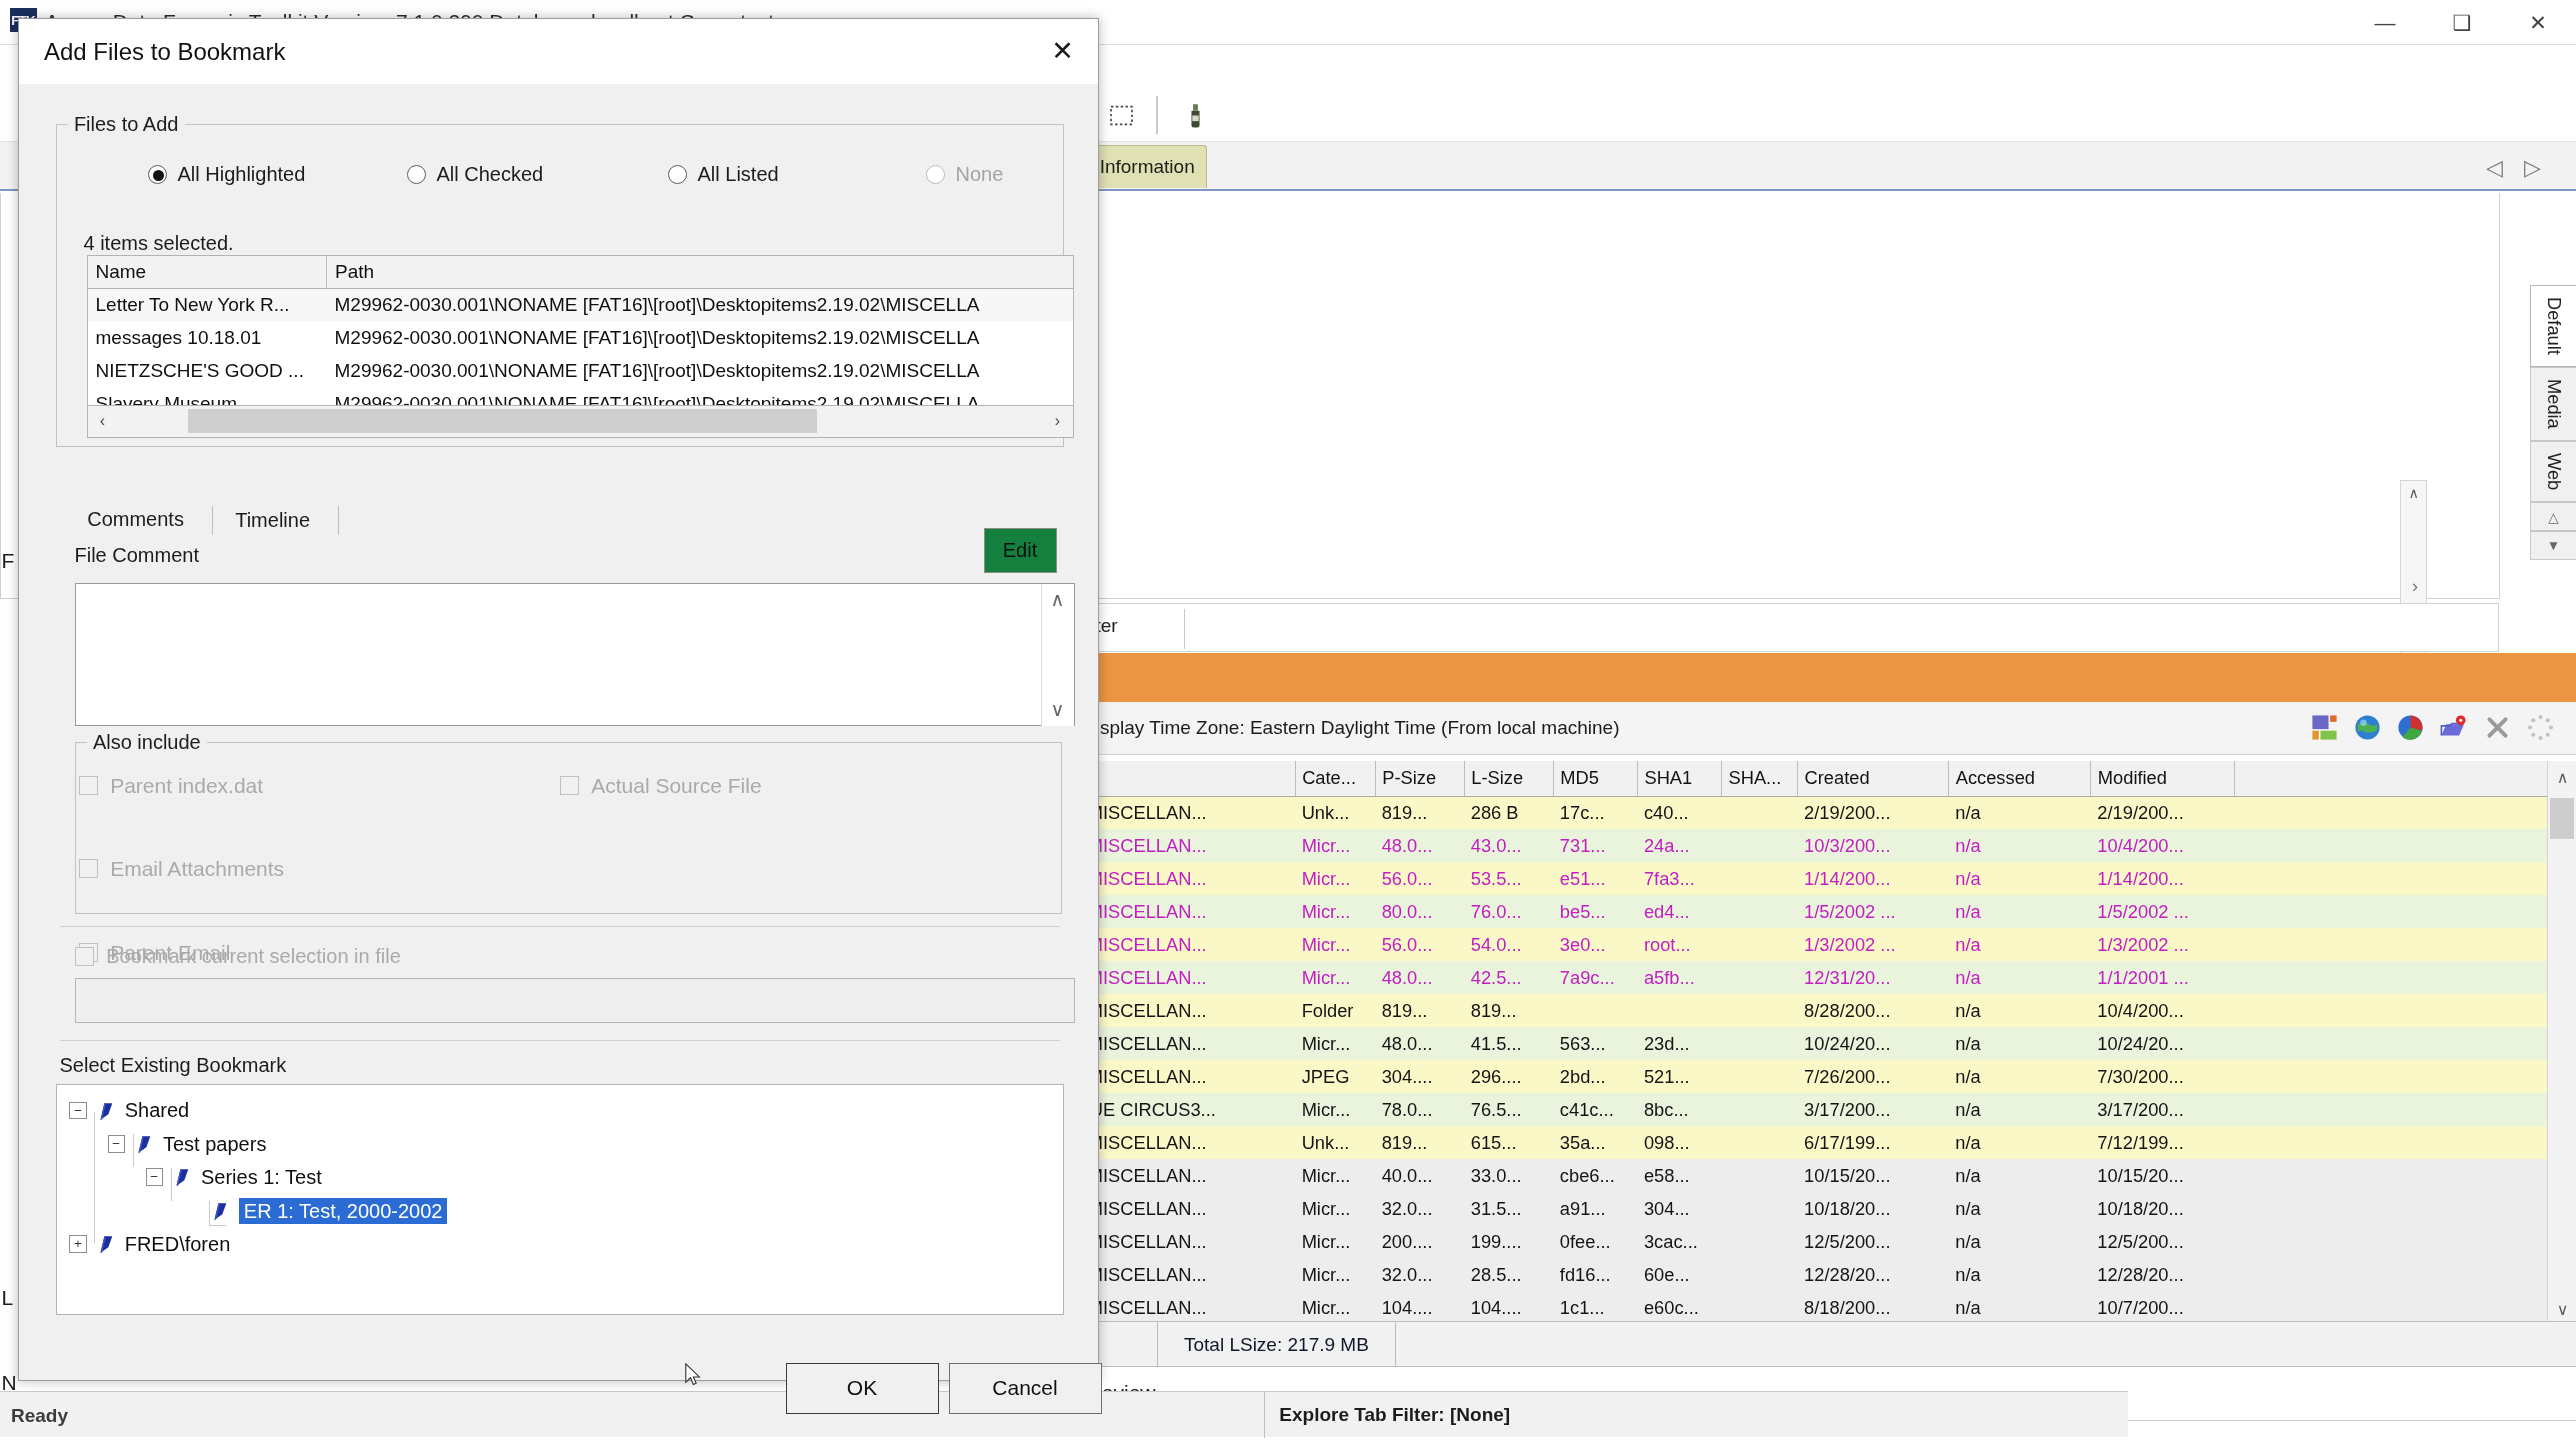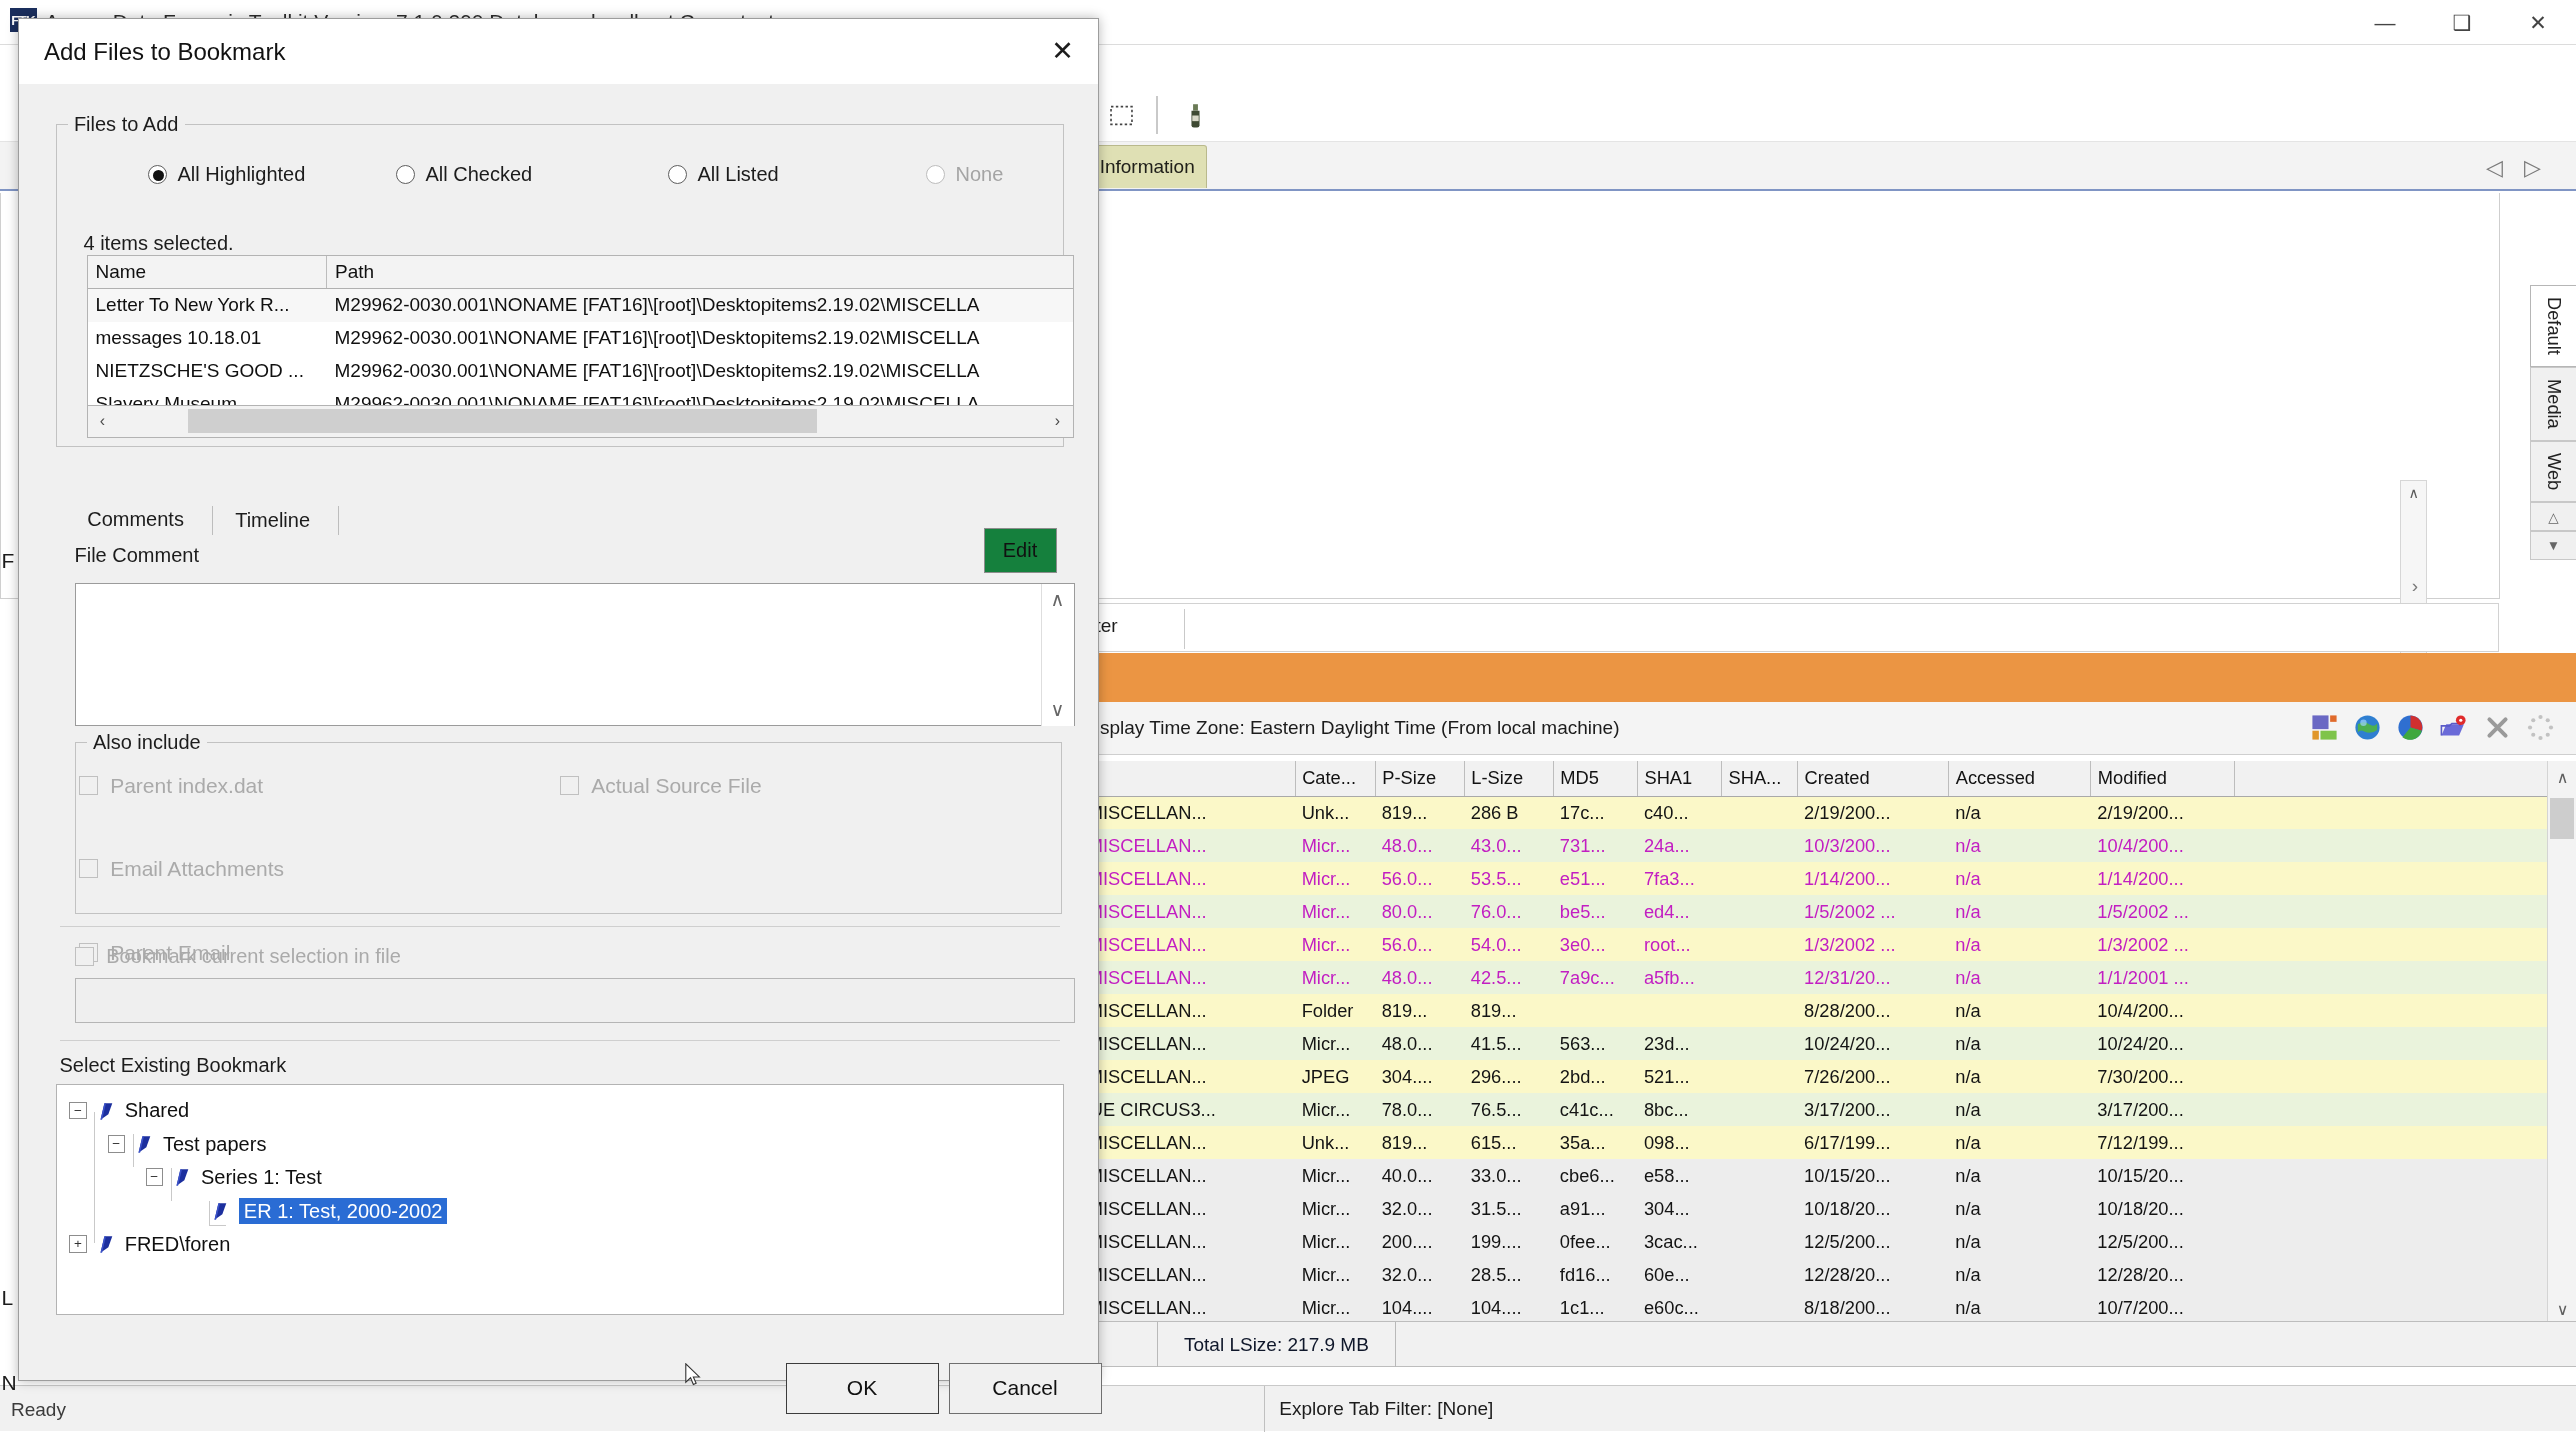--- a/index.html
+++ b/index.html
@@ -155,22 +155,22 @@
     border-left:0.8px solid #b9b9b9; border-right:0.8px solid #b9b9b9;
   }
   
   .review-strip {
     position:absolute; left:1056px; top:1368px; width:1520px; height:53px;
     background:#ffffff; border-bottom:0.8px solid #c9c9c9;
   }
   .review-text { position:absolute; left:14.3px; top:12.7px; font-size:21px; color:#1c1c1c; }
 
   .status-bar {
-    position:absolute; left:0; bottom:17px; width:2576px; height:46px;
-    background:#f1f1f1; border-top:0.8px solid #c9c9c9;
+    position:absolute; left:0; bottom:11px; width:2128px; height:46px;
+    background:#f1f1f1; border-top:0.8px solid #c9c9c9;font-weight:bold;
   }
   .status-ready { position:absolute; left:11px; top:12.7px; font-size:19px; color:#3b3b3b; }
   .status-filter {
     position:absolute; left:1264px; top:0; height:46px; padding:0 14.3px;
     display:flex; align-items:center; font-size:19px; color:#1c1c1c;
     border-left:0.8px solid #c0c0c0;
   }
 
   
   .left-fragment { position:absolute; left:1.6px; font-size:21px; color:#1c1c1c; }
@@ -707,21 +707,21 @@
       <div class="dlg-close">✕</div>
     </div>
 
     <fieldset class="grp" style="left:37px; top:94px; width:1008px; height:334px;">
       <legend>Files to Add</legend>
       <div class="radio-row">
         <div class="radio" style="left:91px;">
           <span class="rdot on"></span>
           <span>All Highlighted</span>
         </div>
-        <div class="radio" style="left:339px;align-items:center;">
+        <div class="radio" style="left:350px;align-items:center;">
           <span class="rdot"></span>
           <span>All Checked</span>
         </div>
         <div class="radio" style="left:611px;">
           <span class="rdot"></span>
           <span>All Listed</span>
         </div>
         <div class="radio disabled" style="left:869px;">
           <span class="rdot"></span>
           <span>None</span>

